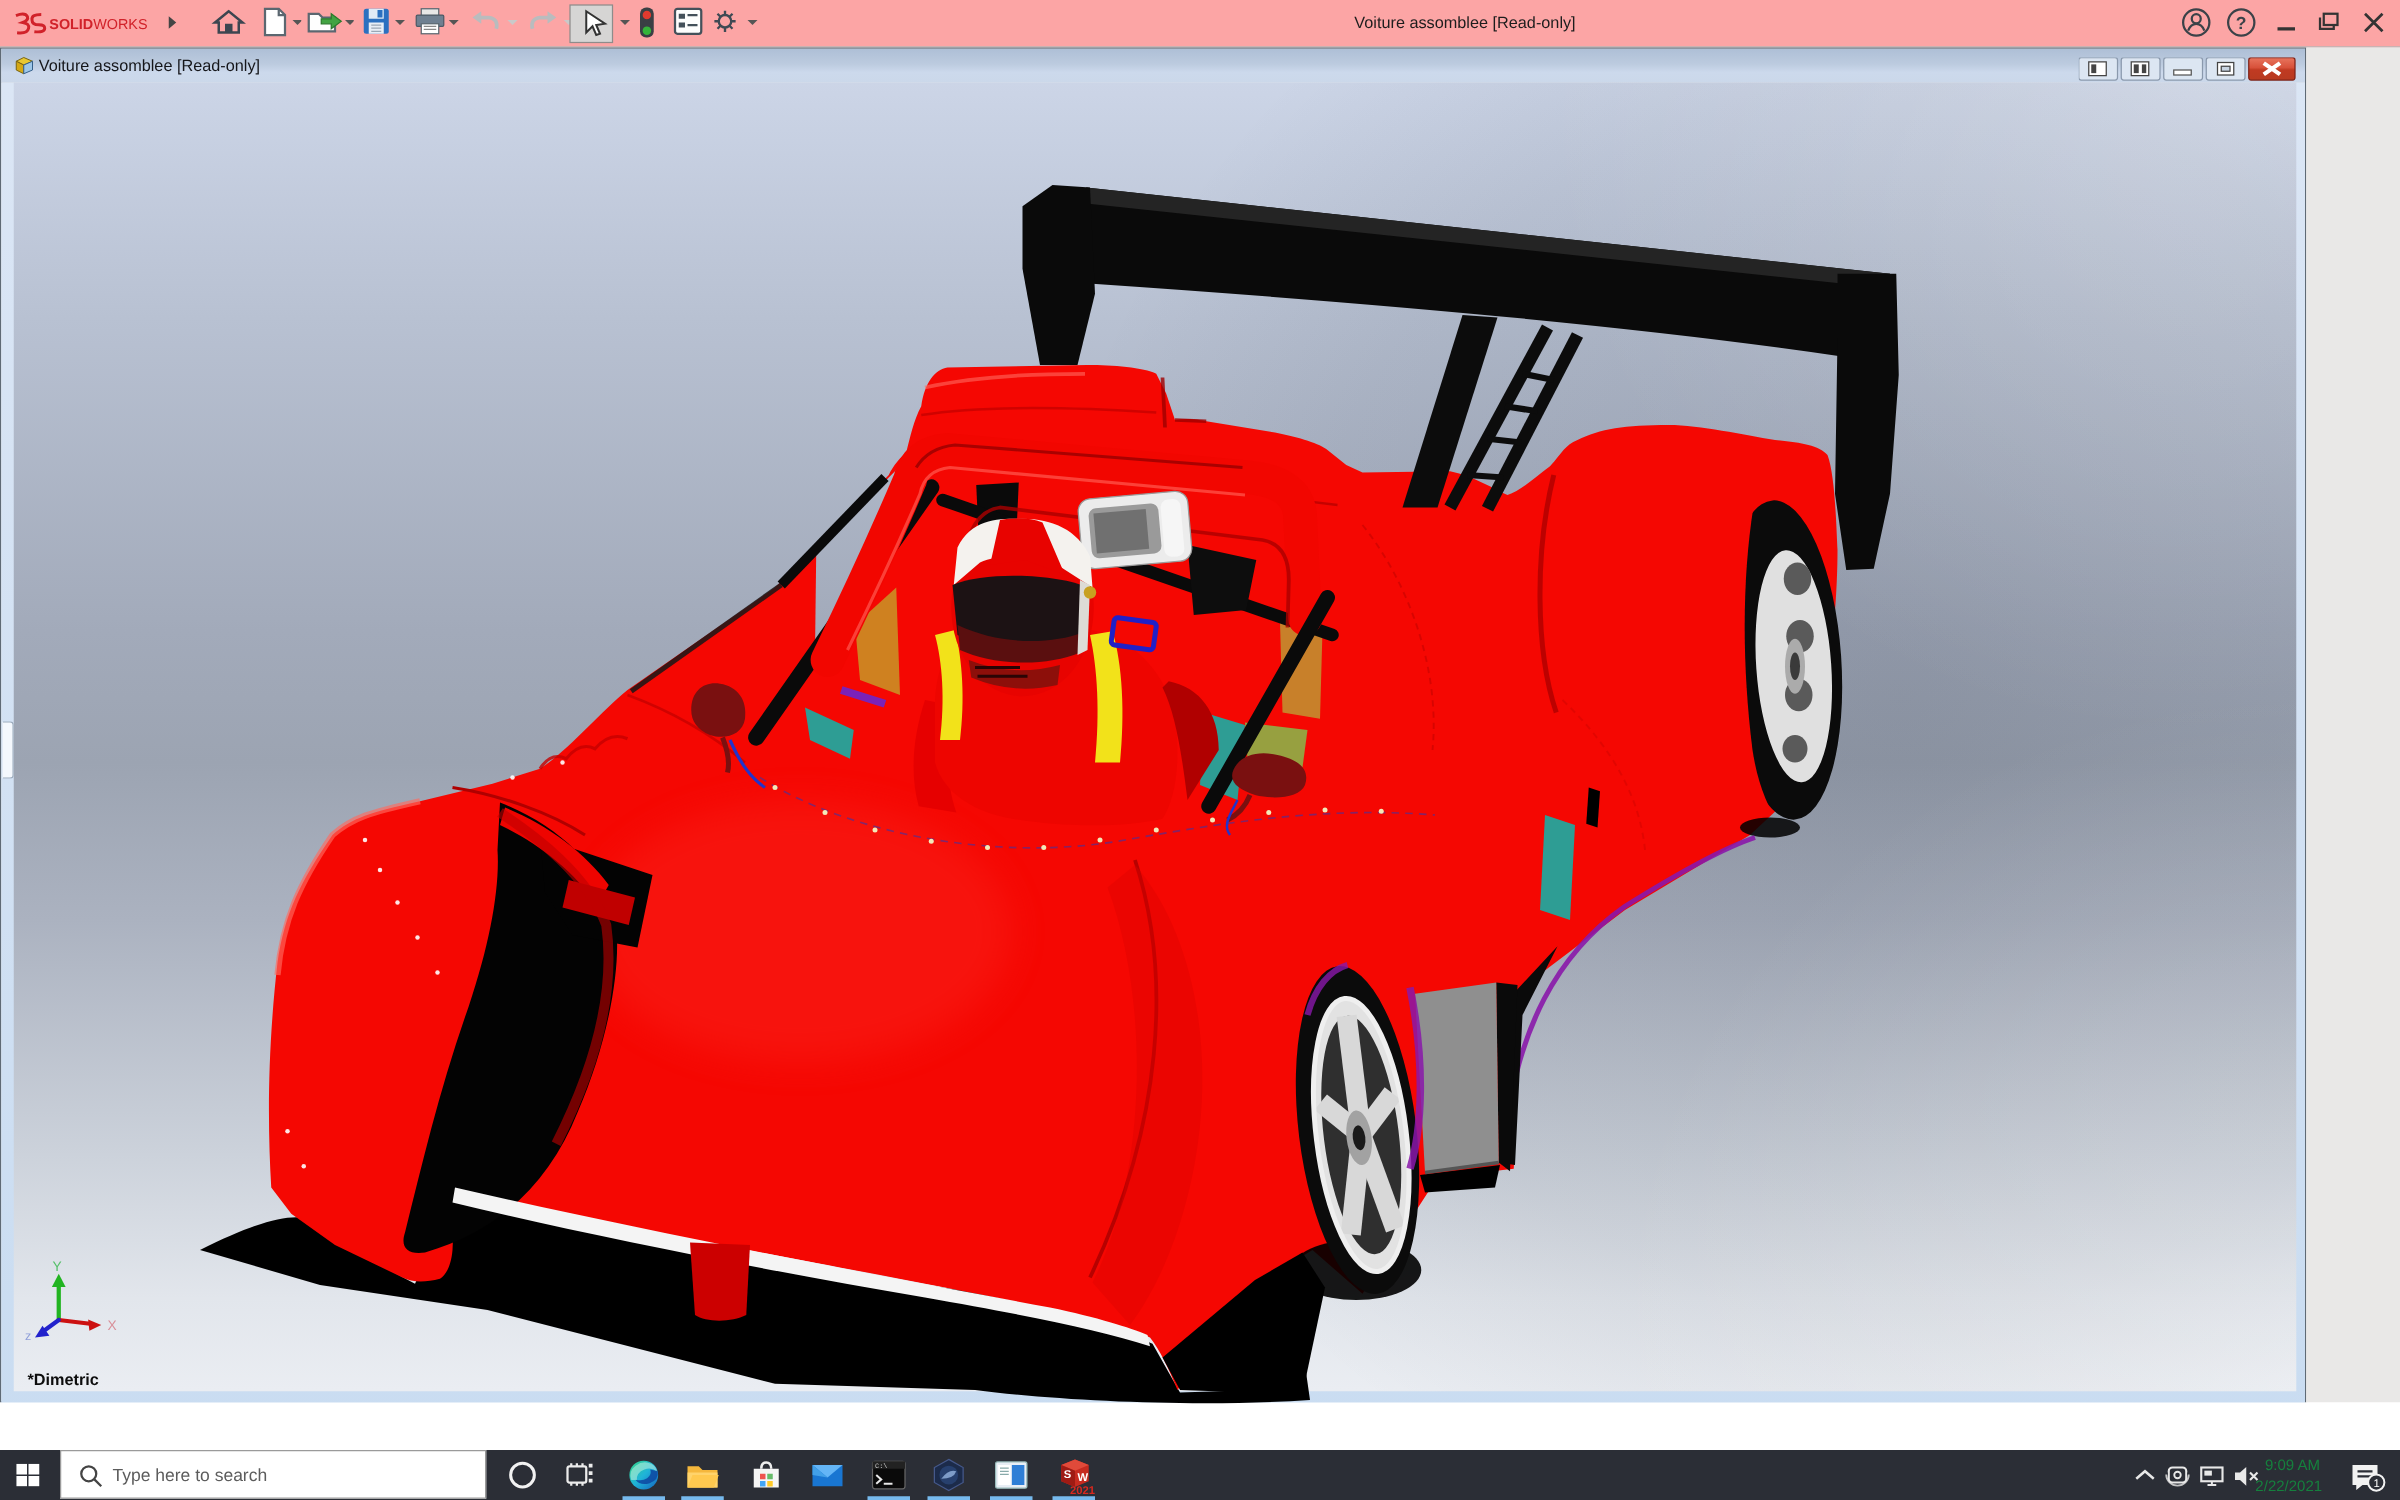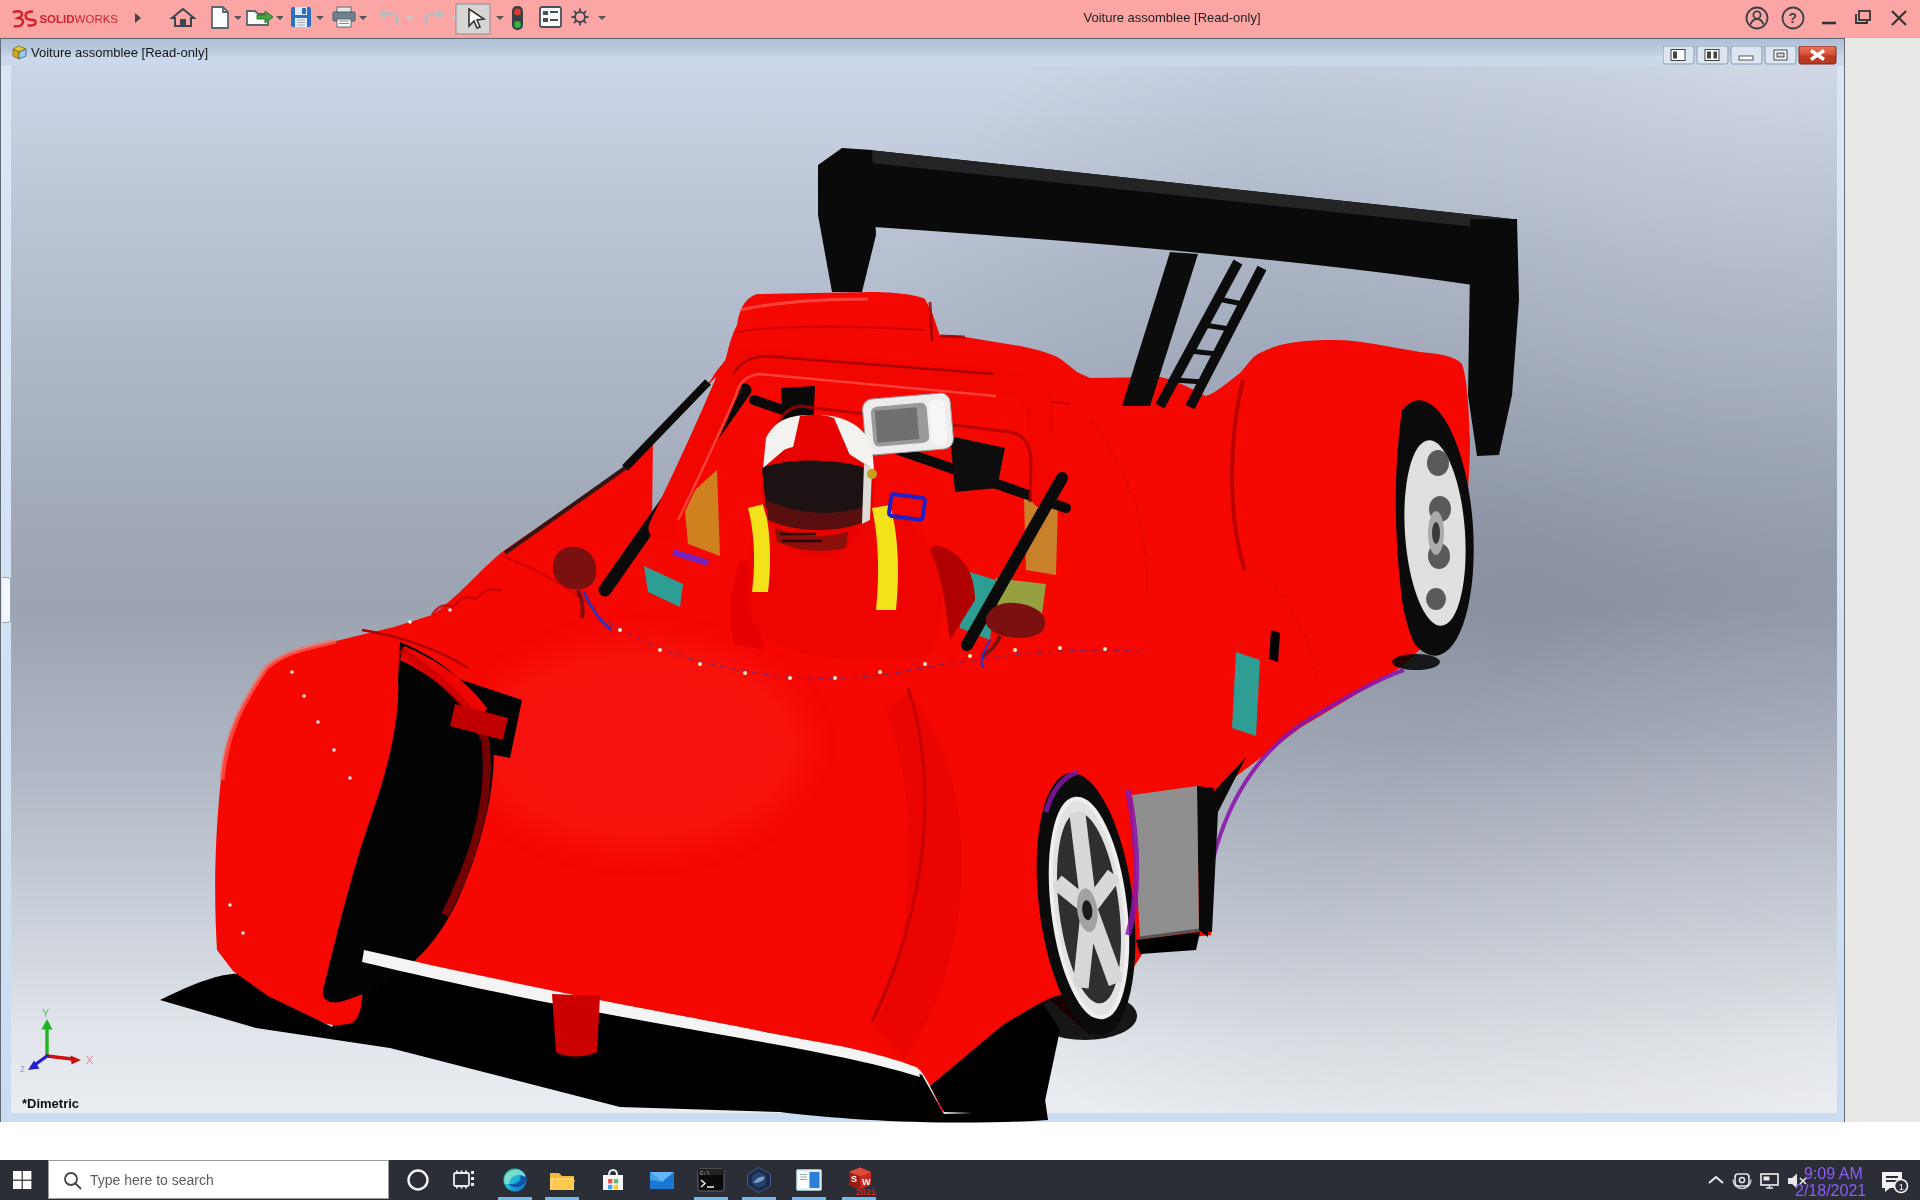--- a/index.html
+++ b/index.html
@@ -12,21 +12,21 @@
 #doctitle{position:absolute;left:0;top:0;width:100%;height:27px;background:linear-gradient(180deg,#aebfd6 0%,#bccbdf 45%,#ccd9ec 70%,#cbd8ea 100%)}
 #doctitle .txt{position:absolute;left:30px;top:6px;font-size:13px;color:#15161a}
 #vpframe{position:absolute;left:0;top:27px;width:1843px;height:1093px;background:linear-gradient(180deg,#dbe6f5,#c9dcf1)}
 #rightgap{position:absolute;left:1845px;top:38px;width:75px;height:1084px;background:#e9e8e7}
 #whitegap{position:absolute;left:0;top:1122px;width:1920px;height:38px;background:#ffffff}
 
 #taskbar{position:absolute;left:0;top:1160px;width:1920px;height:40px;background:#2b2e36}
 #search{position:absolute;left:48px;top:1160px;width:341px;height:39px;background:#ffffff;border:1px solid #9a9a9a;box-sizing:border-box}
 #search .ph{position:absolute;left:41px;top:11px;font-size:14px;color:#5c5c5c}
 .uline{position:absolute;top:1197px;height:3px;background:#76b9ed}
-.trayt{position:absolute;color:#8b5cf6;font-size:16px;text-align:left}
+.trayt{position:absolute;color:#15803d;font-size:12px;text-align:center}
 </style></head><body>
 <div id="page">
 
 <div id="toolbar">
  <div class="logo"><svg width="130" height="26" viewBox="0 0 130 26">
           <g transform="scale(0.92) translate(0,1)">
   <path d="M3 6 q8 -3 10 1 q1 3 -4 5 q6 1 5 5 q-1 5 -10 4" fill="none" stroke="#d1222a" stroke-width="2.6"></path>
   <path d="M25 5 q-9 0 -8 5 q0 4 6 4 q5 0 5 3 q0 4 -9 3" fill="none" stroke="#d1222a" stroke-width="2.6"></path>
   <text x="32" y="17.5" font-size="12.5" font-weight="bold" fill="#d1222a">SOLID<tspan font-weight="normal">WORKS</tspan></text>
           </g>
@@ -463,19 +463,19 @@
 <svg style="position:absolute;left:1758px;top:1170px" width="26" height="22">
       <rect x="3" y="4" width="17" height="11" fill="none" stroke="#e8e8e8" stroke-width="1.7"></rect>
       <path d="M8 18 h7 M11.5 15 v3" stroke="#e8e8e8" stroke-width="1.6"></path>
       <rect x="5.5" y="6.5" width="6" height="4" fill="#e8e8e8"></rect>
     </svg>
 <svg style="position:absolute;left:1785px;top:1170px" width="26" height="22">
       <path d="M3 8 v6 h4 l5 4.5 V3.5 L7 8 z" fill="#e8e8e8"></path>
       <path d="M15 8 l6 6 M21 8 l-6 6" stroke="#e8e8e8" stroke-width="1.7"></path>
     </svg>
 <div class="trayt" style="left:1804px;top:1165px;width:60px">9:09 AM</div>
-<div class="trayt" style="left:1795px;top:1182px;width:72px">2/18/2021</div>
+<div class="trayt" style="left:1795px;top:1182px;width:72px">2/22/2021</div>
 <svg style="position:absolute;left:1878px;top:1168px" width="32" height="28">
       <path d="M4 4 h20 v16 h-12 l-5 4 v-4 h-3 z" fill="#f2f2f2"></path>
       <path d="M8 9 h12 M8 13 h12" stroke="#2b2e36" stroke-width="1.8"></path>
       <circle cx="23" cy="18" r="6.5" fill="#2b2e36" stroke="#f2f2f2" stroke-width="1.6"></circle>
       <text x="20.8" y="21.5" font-size="9" fill="#fff">1</text>
     </svg>
 </div>
 </body></html>

